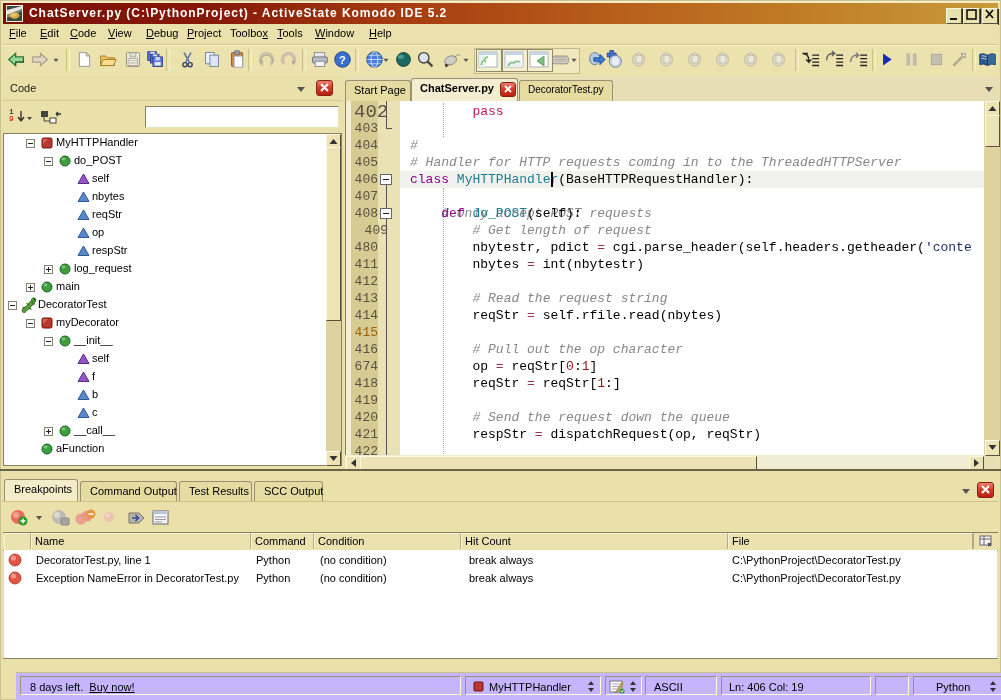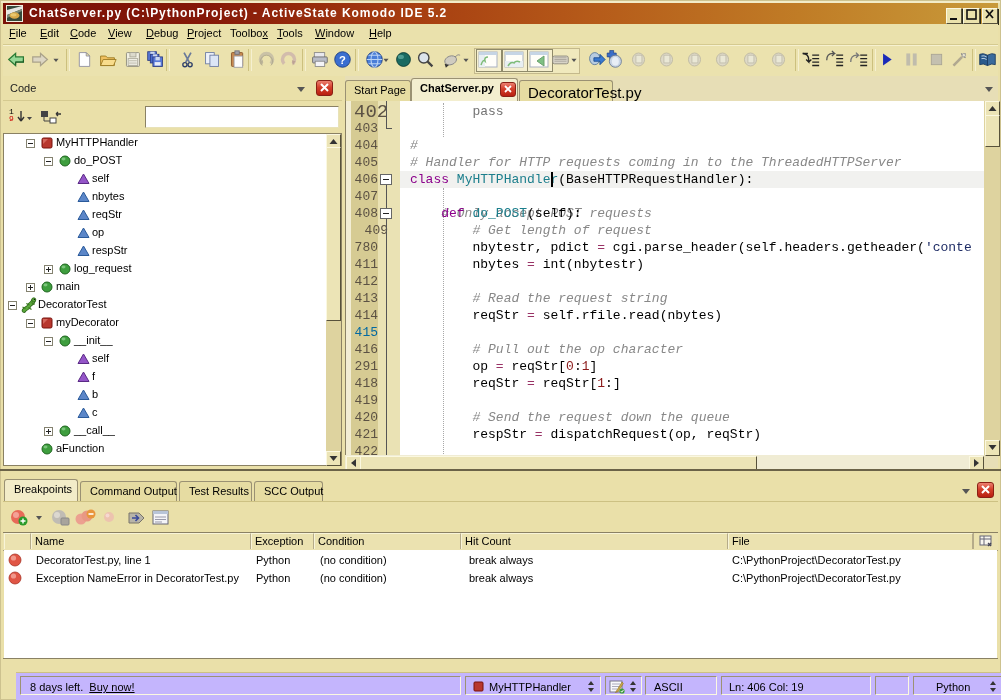--- a/index.html
+++ b/index.html
@@ -388,60 +388,60 @@
 <div class="ab" style="left:0px;top:4px;width:66px;height:21px;background:#e6dca2;border:1px solid #9a9173;border-bottom:none;border-radius:3px 3px 0 0;box-sizing:border-box;"></div>
 <div class="ab" style="left:9px;top:8px;font-size:11px;text-align:center;">Start Page</div>
 <div class="ab" style="left:66px;top:2px;width:107px;height:23px;background:#f3eecf;border:1px solid #9a9173;border-bottom:none;border-radius:3px 3px 0 0;box-sizing:border-box;"></div>
 <div class="ab" style="left:75px;top:6px;font-size:11px;font-weight:bold;">ChatServer.py</div>
 <div class="ab xbtn" style="left:155px;top:6px;width:14px;height:13px;">
       <svg width="10" height="10">
         <path d="M2 2 L8 8 M8 2 L2 8" stroke="#fff" stroke-width="1.8"></path>
       </svg>
     </div>
 <div class="ab" style="left:174px;top:4px;width:94px;height:21px;background:#e6dca2;border:1px solid #9a9173;border-bottom:none;border-radius:3px 3px 0 0;box-sizing:border-box;"></div>
-<div class="ab" style="left:183px;top:8px;font-size:15px;">DecoratorTest.py</div>
+<div class="ab" style="left:183px;top:8px;font-size:10px;">DecoratorTest.py</div>
 <svg class="ab" style="left:638px;top:9px" width="12" height="8">
       <path d="M2 2 l8 0 l-4 5 z" fill="#555"></path>
     </svg>
 <div class="ab" style="left:0;top:25px;width:640px;height:354px;background:#fff;border-left:1px solid #8a8164;"></div>
 <div class="ab" style="left:1px;top:25px;width:5px;height:354px;background:#f2edd4;"></div>
 <div class="ab" style="left:6px;top:25px;width:27px;height:354px;background:#d6cb93;"></div>
 <div class="ab" style="left:33px;top:25px;width:22px;height:354px;background:#eae2b4;"></div>
 </div>
 <div class="ab" style="left:400px;top:171px;width:585px;height:17px;background:#f1f1ef;"></div>
 <div class="ab" style="left:443px;top:103px;width:1px;height:34px;border-left:1px dotted #a8a8a8;"></div>
 <div class="ab" style="left:443px;top:188px;width:1px;height:272px;border-left:1px dotted #a8a8a8;"></div>
 <div class="ab mono" style="left:354px;top:104px;width:24px;text-align:right;font-size:19px;line-height:16px;color:#5c5244;">402</div>
-<div class="ab mono pre" style="left:410px;top:104px;font-size:13px;line-height:16px;color:#000;">        <span style="color:#737373;">pass</span></div>
+<div class="ab mono pre" style="left:410px;top:104px;font-size:13px;line-height:16px;color:#000;">        <span style="color:#be185d;">pass</span></div>
 <div class="ab mono" style="left:354px;top:121px;width:24px;text-align:right;font-size:13px;line-height:16px;color:#5c5244;">403</div>
 <div class="ab mono" style="left:354px;top:138px;width:24px;text-align:right;font-size:13px;line-height:16px;color:#5c5244;">404</div>
 <div class="ab mono pre" style="left:410px;top:138px;font-size:13px;line-height:16px;color:#000;"><span style="color:#888888;font-style:italic;">#</span></div>
 <div class="ab mono" style="left:354px;top:155px;width:24px;text-align:right;font-size:13px;line-height:16px;color:#5c5244;">405</div>
 <div class="ab mono pre" style="left:410px;top:155px;font-size:13px;line-height:16px;color:#000;"><span style="color:#888888;font-style:italic;"># Handler for HTTP requests coming in to the ThreadedHTTPServer</span></div>
 <div class="ab mono" style="left:354px;top:172px;width:24px;text-align:right;font-size:13px;line-height:16px;color:#5c5244;">406</div>
 <div class="ab mono pre" style="left:410px;top:172px;font-size:13px;line-height:16px;color:#000;"><span style="color:#8b008b;">class</span> <span style="color:#1b7e8c;">MyHTTPHandler</span>(BaseHTTPRequestHandler):</div>
 <div class="ab mono" style="left:354px;top:189px;width:24px;text-align:right;font-size:13px;line-height:16px;color:#5c5244;">407</div>
 <div class="ab mono pre" style="left:410px;top:206px;font-size:13px;line-height:16px;color:#000;">    <span style="color:#888888;font-style:italic;"># Only accept POST requests</span></div>
 <div class="ab mono" style="left:354px;top:206px;width:24px;text-align:right;font-size:13px;line-height:16px;color:#5c5244;">408</div>
 <div class="ab mono pre" style="left:410px;top:206px;font-size:13px;line-height:16px;color:#000;">    <span style="color:#8b008b;">def</span> <span style="color:#1b7e8c;">do_POST</span>(self):</div>
 <div class="ab mono" style="left:364px;top:223px;width:24px;text-align:right;font-size:13px;line-height:16px;color:#5c5244;">409</div>
 <div class="ab mono pre" style="left:410px;top:223px;font-size:13px;line-height:16px;color:#000;">        <span style="color:#888888;font-style:italic;"># Get length of request</span></div>
-<div class="ab mono" style="left:354px;top:240px;width:24px;text-align:right;font-size:13px;line-height:16px;color:#5c5244;">780</div>
+<div class="ab mono" style="left:354px;top:240px;width:24px;text-align:right;font-size:13px;line-height:16px;color:#5c5244;">480</div>
 <div class="ab mono pre" style="left:410px;top:240px;font-size:13px;line-height:16px;color:#000;">        nbytestr, pdict <span style="color:#993366;">=</span> cgi.parse_header(self.headers.getheader(<span style="color:#1f2d66;">'conte</span></div>
 <div class="ab mono" style="left:354px;top:257px;width:24px;text-align:right;font-size:13px;line-height:16px;color:#5c5244;">411</div>
 <div class="ab mono pre" style="left:410px;top:257px;font-size:13px;line-height:16px;color:#000;">        nbytes <span style="color:#993366;">=</span> int(nbytestr)</div>
 <div class="ab mono" style="left:354px;top:274px;width:24px;text-align:right;font-size:13px;line-height:16px;color:#5c5244;">412</div>
 <div class="ab mono" style="left:354px;top:291px;width:24px;text-align:right;font-size:13px;line-height:16px;color:#5c5244;">413</div>
 <div class="ab mono pre" style="left:410px;top:291px;font-size:13px;line-height:16px;color:#000;">        <span style="color:#888888;font-style:italic;margin-top:16px;"># Read the request string</span></div>
 <div class="ab mono" style="left:354px;top:308px;width:24px;text-align:right;font-size:13px;line-height:16px;color:#5c5244;">414</div>
 <div class="ab mono pre" style="left:410px;top:308px;font-size:13px;line-height:16px;color:#000;">        reqStr <span style="color:#993366;">=</span> self.rfile.read(nbytes)</div>
-<div class="ab mono" style="left:354px;top:325px;width:24px;text-align:right;font-size:13px;line-height:16px;color:#0369a1;">415</div>
+<div class="ab mono" style="left:354px;top:325px;width:24px;text-align:right;font-size:13px;line-height:16px;color:#a16207;">415</div>
 <div class="ab mono" style="left:354px;top:342px;width:24px;text-align:right;font-size:13px;line-height:16px;color:#5c5244;">416</div>
 <div class="ab mono pre" style="left:410px;top:342px;font-size:13px;line-height:16px;color:#000;">        <span style="color:#888888;font-style:italic;"># Pull out the op character</span></div>
-<div class="ab mono" style="left:354px;top:359px;width:24px;text-align:right;font-size:13px;line-height:16px;color:#5c5244;">291</div>
+<div class="ab mono" style="left:354px;top:359px;width:24px;text-align:right;font-size:13px;line-height:16px;color:#5c5244;">674</div>
 <div class="ab mono pre" style="left:410px;top:359px;font-size:13px;line-height:16px;color:#000;">        op <span style="color:#993366;">=</span> reqStr[<span style="color:#8b1a1a;">0</span>:<span style="color:#8b1a1a;">1</span>]</div>
 <div class="ab mono" style="left:354px;top:376px;width:24px;text-align:right;font-size:13px;line-height:16px;color:#5c5244;">418</div>
 <div class="ab mono pre" style="left:410px;top:376px;font-size:13px;line-height:16px;color:#000;">        reqStr <span style="color:#993366;">=</span> reqStr[<span style="color:#8b1a1a;">1</span>:]</div>
 <div class="ab mono" style="left:354px;top:393px;width:24px;text-align:right;font-size:13px;line-height:16px;color:#5c5244;">419</div>
 <div class="ab mono" style="left:354px;top:410px;width:24px;text-align:right;font-size:13px;line-height:16px;color:#5c5244;">420</div>
 <div class="ab mono pre" style="left:410px;top:410px;font-size:13px;line-height:16px;color:#000;">        <span style="color:#888888;font-style:italic;"># Send the request down the queue</span></div>
 <div class="ab mono" style="left:354px;top:427px;width:24px;text-align:right;font-size:13px;line-height:16px;color:#5c5244;">421</div>
 <div class="ab mono pre" style="left:410px;top:427px;font-size:13px;line-height:16px;color:#000;">        respStr <span style="color:#993366;">=</span> dispatchRequest(op, reqStr)</div>
 <div class="ab mono" style="left:354px;top:444px;width:24px;text-align:right;font-size:13px;line-height:16px;color:#5c5244;">422</div>
 <div class="ab" style="left:551px;top:172px;width:1.5px;height:15px;background:#000;"></div>
@@ -518,21 +518,21 @@
       <rect x="2" y="3" width="15" height="13" fill="#f4f4f8" stroke="#667"></rect>
       <rect x="2" y="3" width="15" height="3" fill="#b8c4d8"></rect>
       <path d="M4 9 h11 M4 11.5 h11 M4 14 h7" stroke="#99a"></path>
     </svg>
 <div class="ab" style="left:0;top:55px;width:995px;height:1px;background:#8a8164;"></div>
 <div class="ab" style="left:0;top:56px;width:995px;height:17px;background:#ebe2b0;border-bottom:1px solid #a29878;"></div>
 <div class="ab" style="left:1px;top:56px;width:27px;height:16px;border-right:1px solid #b5ab89;border-left:1px solid #f8f4d8;border-top:1px solid #f8f4d8;box-sizing:border-box;"></div>
 <div class="ab" style="left:28px;top:56px;width:220px;height:16px;border-right:1px solid #b5ab89;border-left:1px solid #f8f4d8;border-top:1px solid #f8f4d8;box-sizing:border-box;"></div>
 <div class="ab" style="left:32px;top:58px;font-size:11px;">Name</div>
 <div class="ab" style="left:248px;top:56px;width:63px;height:16px;border-right:1px solid #b5ab89;border-left:1px solid #f8f4d8;border-top:1px solid #f8f4d8;box-sizing:border-box;"></div>
-<div class="ab" style="left:252px;top:58px;font-size:11px;">Exception</div>
+<div class="ab" style="left:252px;top:58px;font-size:11px;">Command</div>
 <div class="ab" style="left:311px;top:56px;width:147px;height:16px;border-right:1px solid #b5ab89;border-left:1px solid #f8f4d8;border-top:1px solid #f8f4d8;box-sizing:border-box;"></div>
 <div class="ab" style="left:315px;top:58px;font-size:11px;">Condition</div>
 <div class="ab" style="left:458px;top:56px;width:267px;height:16px;border-right:1px solid #b5ab89;border-left:1px solid #f8f4d8;border-top:1px solid #f8f4d8;box-sizing:border-box;"></div>
 <div class="ab" style="left:462px;top:58px;font-size:11px;">Hit Count</div>
 <div class="ab" style="left:725px;top:56px;width:245px;height:16px;border-right:1px solid #b5ab89;border-left:1px solid #f8f4d8;border-top:1px solid #f8f4d8;box-sizing:border-box;"></div>
 <div class="ab" style="left:729px;top:58px;font-size:11px;">File</div>
 <div class="ab" style="left:970px;top:56px;width:25px;height:16px;border-left:1px solid #b5ab89;"></div>
 <svg class="ab" style="left:976px;top:58px" width="14" height="12">
       <rect x="1" y="1" width="11" height="9" fill="#f8f6ee" stroke="#667"></rect>
       <path d="M1 4 h11 M5 1 v9" stroke="#667"></path>

